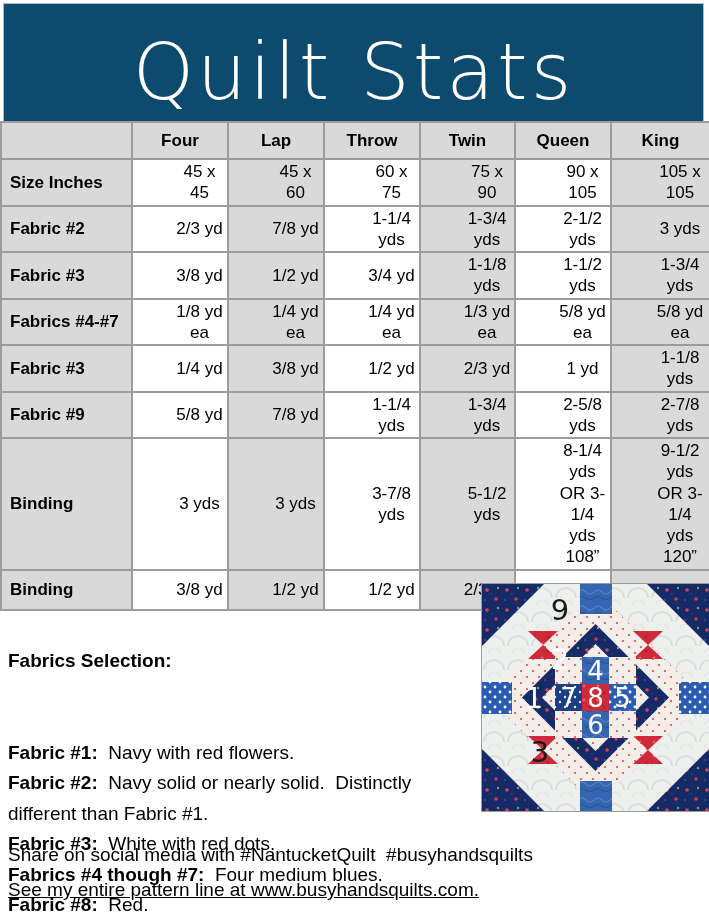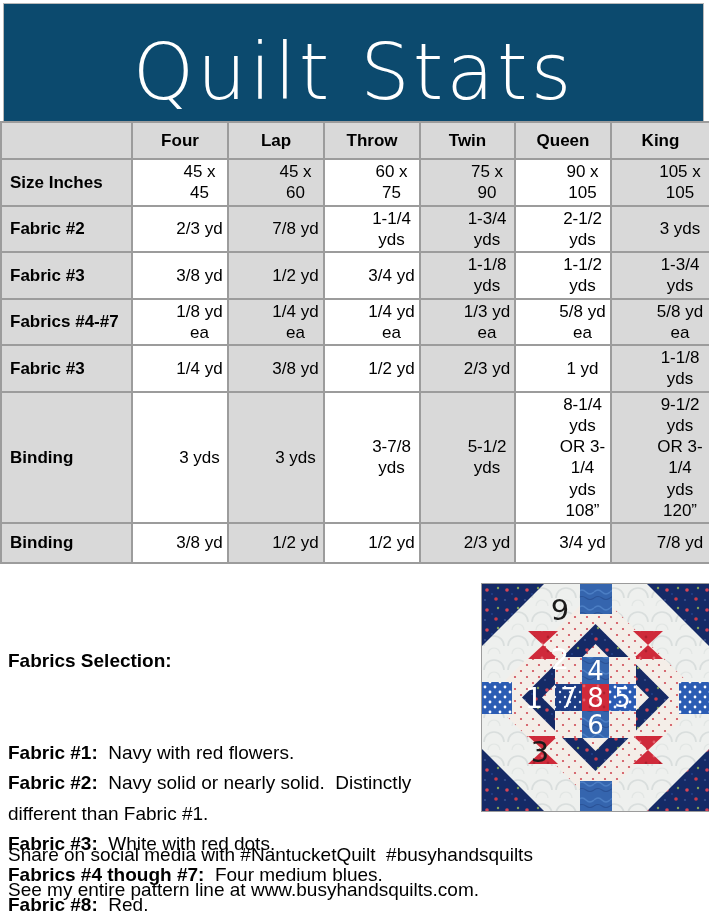--- a/index.html
+++ b/index.html
@@ -47,21 +47,21 @@
     position:absolute;left:481px;top:583px;width:227px;height:227px;
     border:1px solid #9b9b9b;background:#eef0ee;
   }
   .quilt-photo svg{display:block;}
   .qnum{font-family:"DejaVu Sans",sans-serif;text-anchor:middle;}
   
   .share-line,.pattern-line{
     position:absolute;left:8px;font-size:19px;white-space:pre-wrap;
   }
   .share-line{top:844px;}
-  .pattern-line{top:879px;}
+  .pattern-line{top:879px;text-decoration:underline;}
 </style>
 </head>
 <body>
 
 <div class="banner">
   <h1>Quilt Stats</h1>
 </div>
 
 <table class="stats">
   <colgroup>
@@ -123,20 +123,29 @@
       </tr>
       <tr>
         <th>Fabric #3</th>
         <td>1/4 yd</td>
         <td>3/8 yd</td>
         <td>1/2 yd</td>
         <td>2/3 yd</td>
         <td>1 yd</td>
         <td>1-1/8 yds</td>
       </tr>
+      <tr>
+        <th>Fabric #9</th>
+        <td>5/8 yd</td>
+        <td>7/8 yd</td>
+        <td>1-1/4 yds</td>
+        <td>1-3/4 yds</td>
+        <td>2-5/8 yds</td>
+        <td>2-7/8 yds</td>
+      </tr>
       <tr class="tall">
         <th>Binding</th>
         <td>3 yds</td>
         <td>3 yds</td>
         <td>3-7/8 yds</td>
         <td>5-1/2 yds</td>
         <td>8-1/4 yds OR 3-1/4 yds 108”</td>
         <td>9-1/2 yds OR 3-1/4 yds 120”</td>
       </tr>
       <tr>

